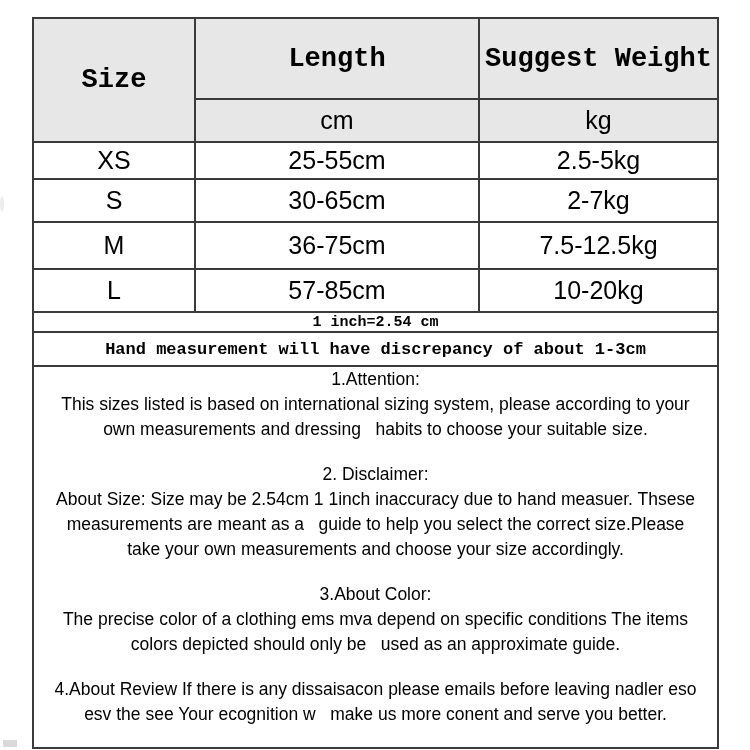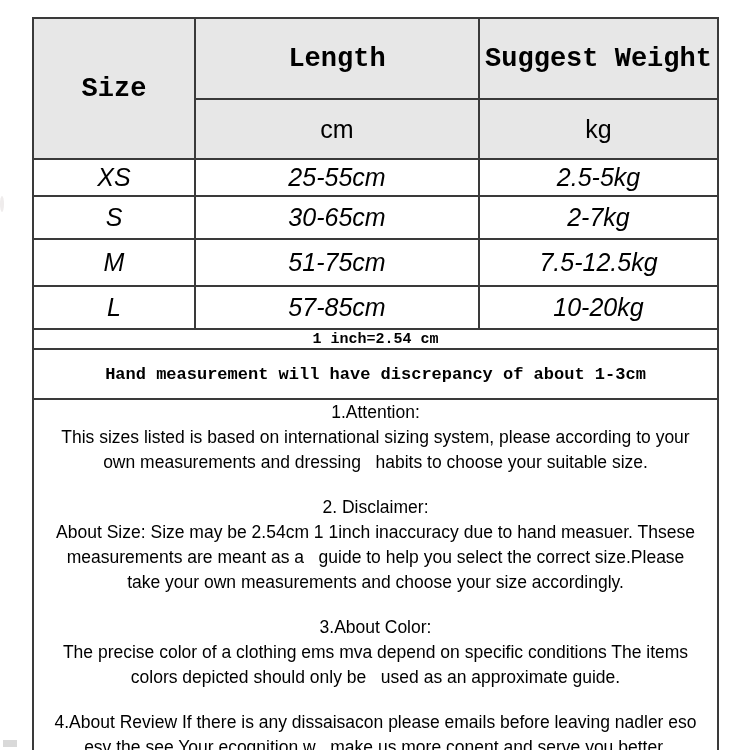--- a/index.html
+++ b/index.html
@@ -22,37 +22,37 @@
   }
   .size-sheet td,.size-sheet th{
     border:2px solid var(--border);
     text-align:center;vertical-align:middle;
     padding:0;overflow:hidden;
   }
   col.c-size{width:162px;}
   col.c-length{width:284px;}
   col.c-weight{width:239px;}
   tr.r-head1{height:81px;font-family:Liberation Mono, monospace;}
-  tr.r-head2{height:60px;}
+  tr.r-head2{height:43px;}
   tr.r-xs{height:37px;}
   tr.r-s{height:43px;}
   tr.r-m{height:47px;}
   tr.r-l{height:43px;}
   tr.r-note1{height:20px;}
-  tr.r-note2{height:50px;}
+  tr.r-note2{height:34px;}
   tr.r-text{height:369px;margin-top:27px;}
   .head-cell{
     background:var(--header-bg);
     font-weight:bold;font-size:27px;
   }
   .unit-cell{
     background:var(--header-bg);
     font-weight:normal;font-size:25px;
   }
-  .data-cell{font-size:25px;font-weight:normal;font-style:italic;}
+  .data-cell{font-size:25px;font-weight:normal;}
   .note-cell{
     font-family:"Liberation Mono","DejaVu Sans Mono",monospace;
     font-weight:bold;
   }
   .note-inch{font-size:15px;}
   .note-hand{font-size:17px;}
   .text-cell{
     text-align:left;vertical-align:top;
     padding:10px 8px 0 5px;
   }
@@ -89,21 +89,21 @@
       <td class="data-cell">25-55cm</td>
       <td class="data-cell">2.5-5kg</td>
     </tr>
     <tr class="r-s">
       <td class="data-cell">S</td>
       <td class="data-cell">30-65cm</td>
       <td class="data-cell">2-7kg</td>
     </tr>
     <tr class="r-m">
       <td class="data-cell">M</td>
-      <td class="data-cell">51-75cm</td>
+      <td class="data-cell">36-75cm</td>
       <td class="data-cell">7.5-12.5kg</td>
     </tr>
     <tr class="r-l">
       <td class="data-cell">L</td>
       <td class="data-cell">57-85cm</td>
       <td class="data-cell">10-20kg</td>
     </tr>
     <tr class="r-note1">
       <td class="note-cell note-inch" colspan="3">1 inch=2.54 cm</td>
     </tr>

